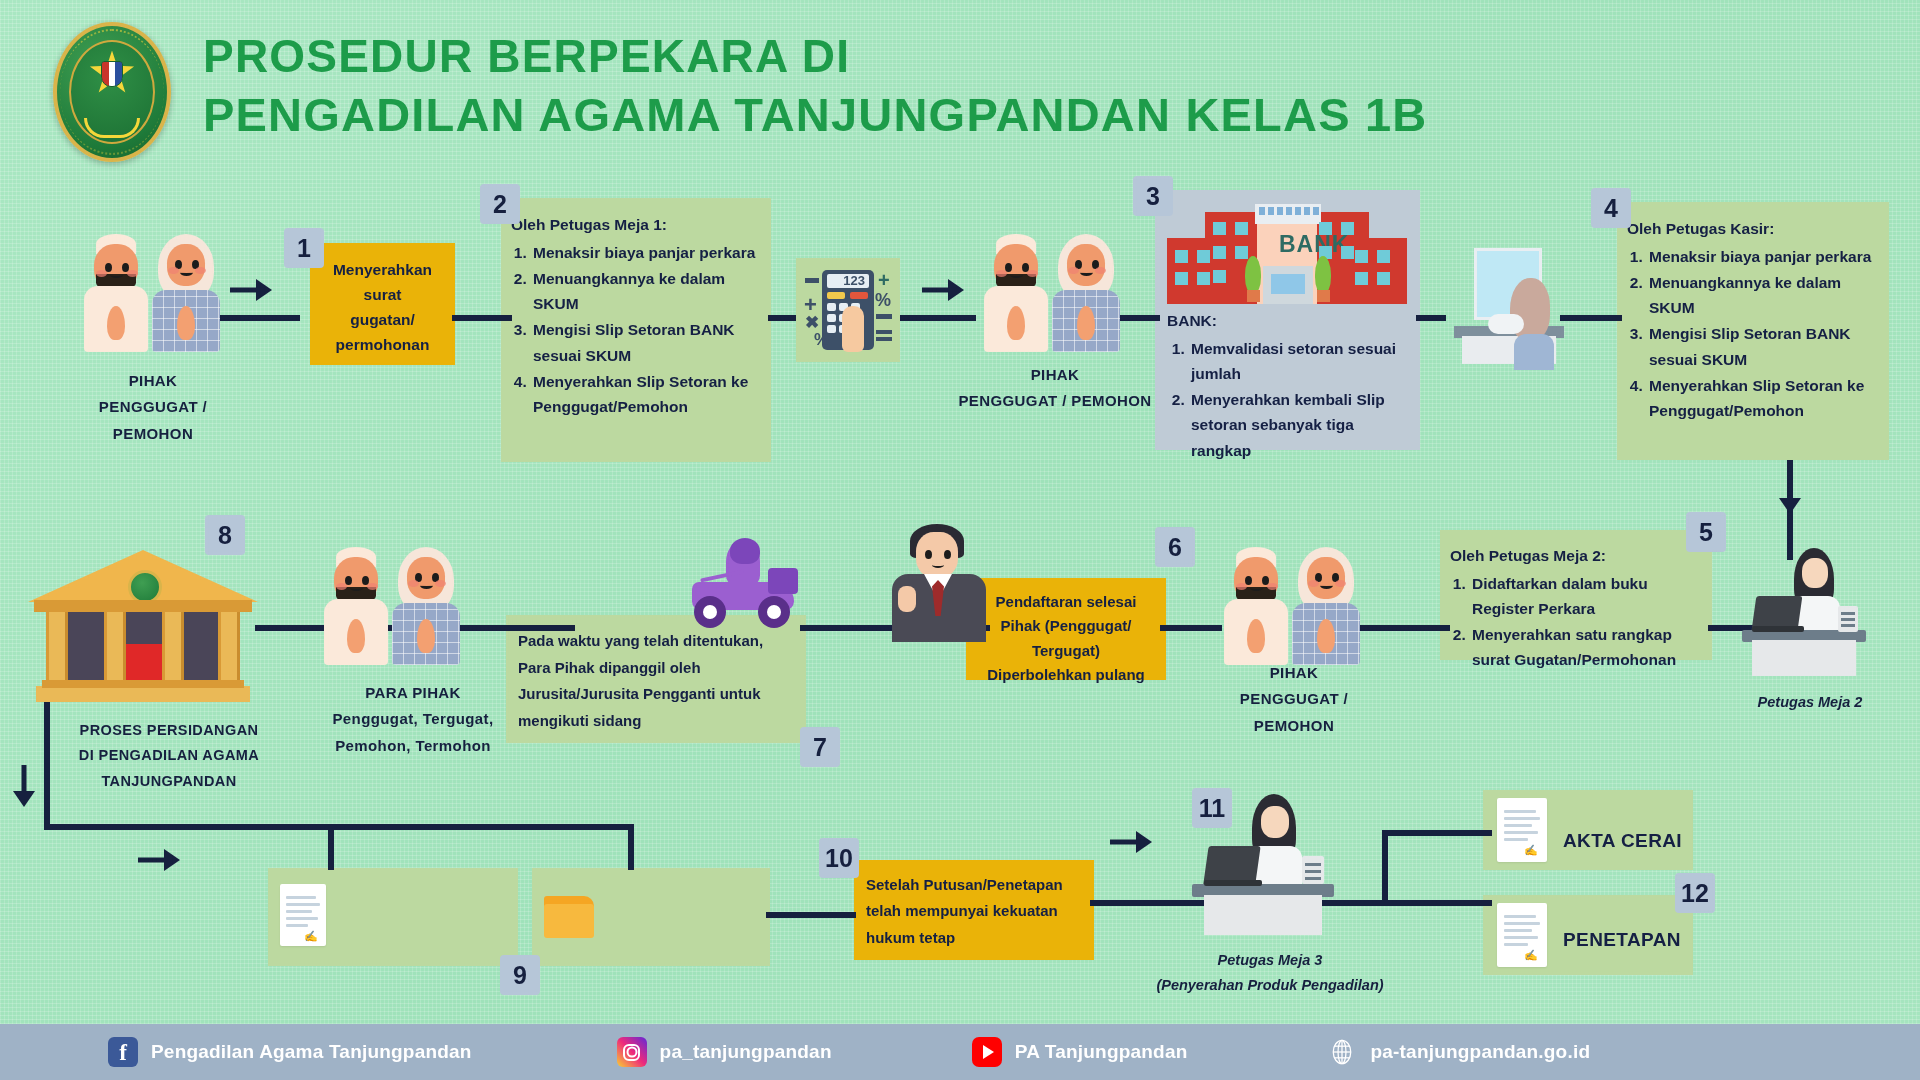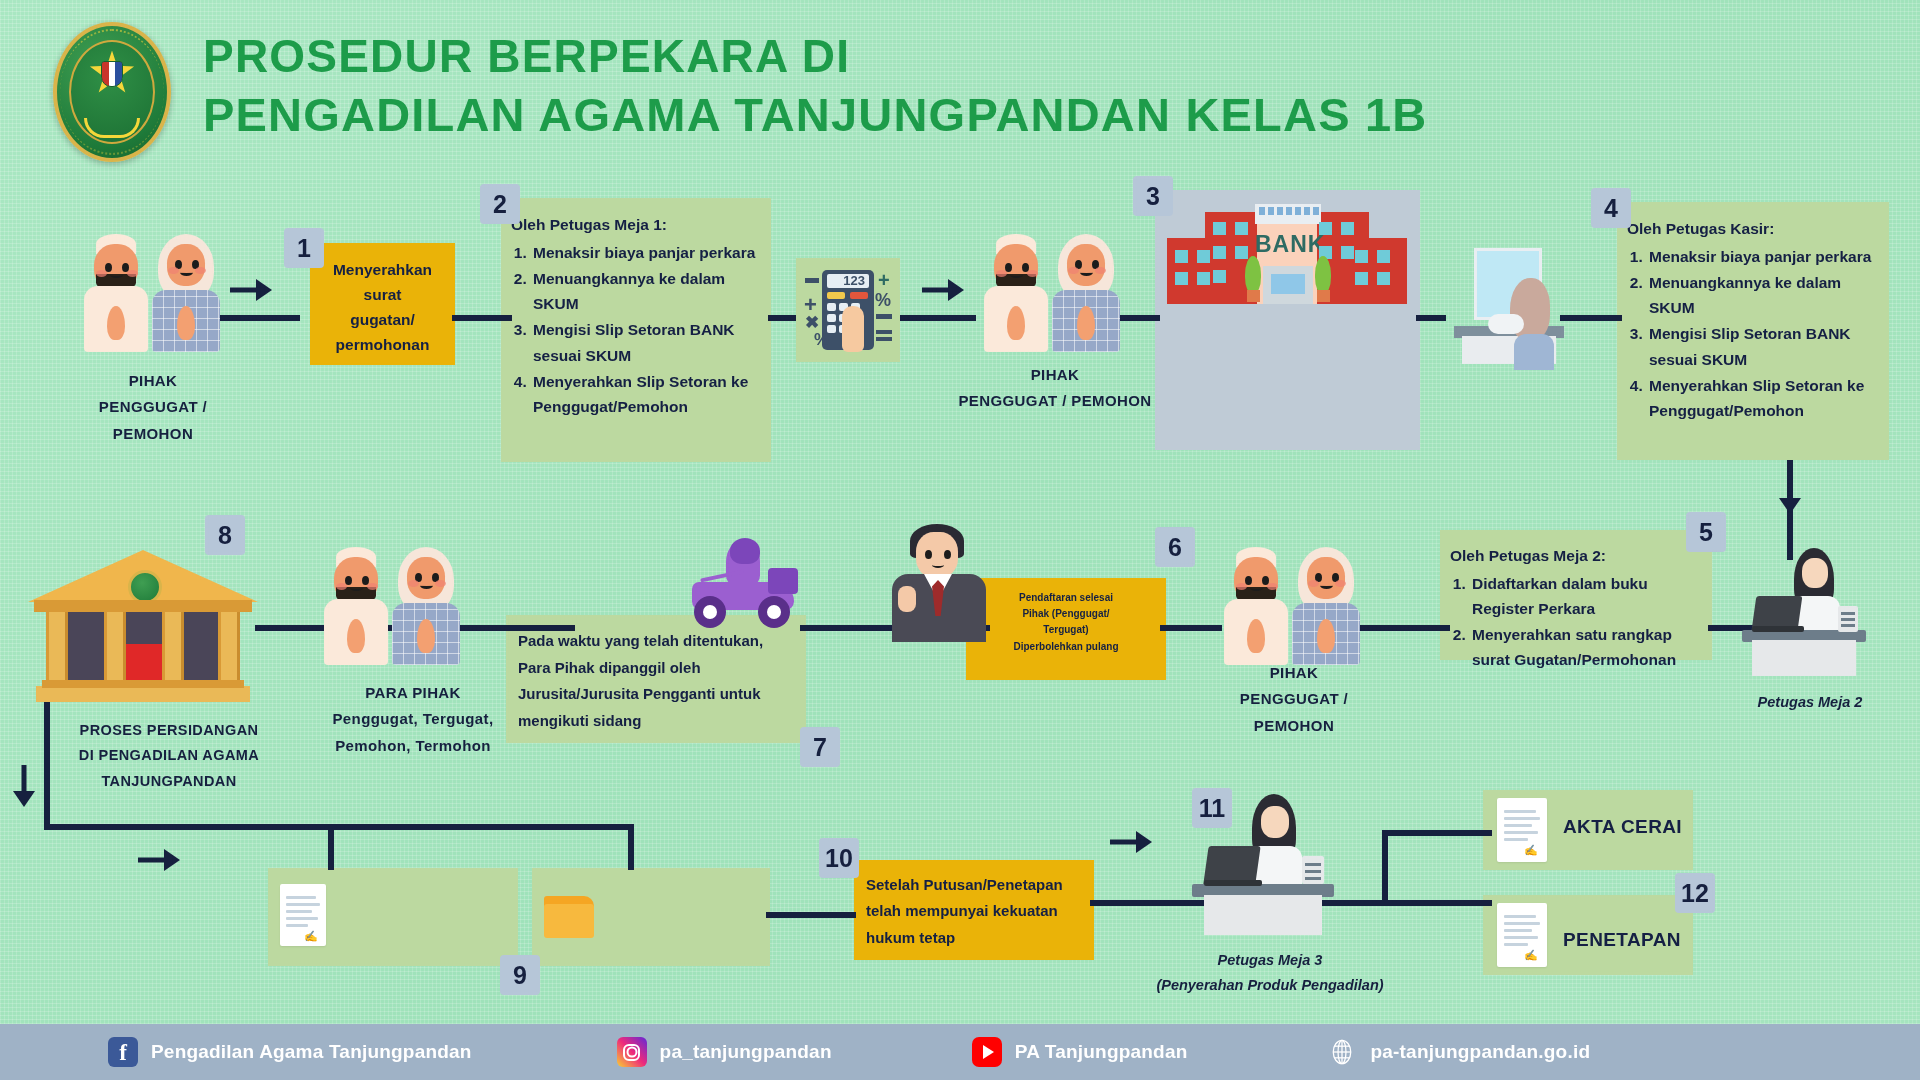--- a/index.html
+++ b/index.html
@@ -392,21 +392,21 @@
     <div class="bk-b" style="left:184px; top:40px; width:56px; height:66px;"></div>
     <div class="bk-center" style="left:90px; top:24px; width:60px; height:82px;"></div>
     <div class="bk-top" style="left:88px; top:6px; width:66px; height:20px;"></div>
     <div class="bk-pill" style="left:92px; top:9px; width:6px; height:8px;"></div>
     <div class="bk-pill" style="left:101px; top:9px; width:6px; height:8px;"></div>
     <div class="bk-pill" style="left:110px; top:9px; width:6px; height:8px;"></div>
     <div class="bk-pill" style="left:119px; top:9px; width:6px; height:8px;"></div>
     <div class="bk-pill" style="left:128px; top:9px; width:6px; height:8px;"></div>
     <div class="bk-pill" style="left:137px; top:9px; width:6px; height:8px;"></div>
     <div class="bk-pill" style="left:146px; top:9px; width:6px; height:8px;"></div>
-    <div class="bk-word" style="left:88px; top:28px; width:52px;">BANK</div>
+    <div class="bk-word" style="left:112px; top:28px; width:52px;">BANK</div>
     <div class="bk-door" style="left:96px; top:68px; width:50px; height:38px;"></div>
     <div class="bk-atm" style="left:104px; top:76px; width:34px; height:20px;"></div>
     <div class="bk-win" style="left:8px; top:52px;"></div>
     <div class="bk-win" style="left:30px; top:52px;"></div>
     <div class="bk-win" style="left:8px; top:74px;"></div>
     <div class="bk-win" style="left:30px; top:74px;"></div>
     <div class="bk-win" style="left:46px; top:24px;"></div>
     <div class="bk-win" style="left:68px; top:24px;"></div>
     <div class="bk-win" style="left:46px; top:48px;"></div>
     <div class="bk-win" style="left:68px; top:48px;"></div>
@@ -417,20 +417,27 @@
     <div class="bk-win" style="left:174px; top:48px;"></div>
     <div class="bk-win" style="left:188px; top:52px;"></div>
     <div class="bk-win" style="left:210px; top:52px;"></div>
     <div class="bk-win" style="left:188px; top:74px;"></div>
     <div class="bk-win" style="left:210px; top:74px;"></div>
     <div class="bk-tree" style="left:78px; top:58px; width:16px; height:38px;"></div>
     <div class="bk-pot" style="left:80px; top:92px; width:13px; height:12px;"></div>
     <div class="bk-tree" style="left:148px; top:58px; width:16px; height:38px;"></div>
     <div class="bk-pot" style="left:150px; top:92px; width:13px; height:12px;"></div>
   </div>
+  <div style="position:absolute; left:12px; top:118px; right:10px;">
+    <div class="ol-title">BANK:</div>
+    <ol class="steps" style="margin-left:22px;">
+      <li>Memvalidasi setoran sesuai jumlah</li>
+      <li>Menyerahkan kembali Slip setoran sebanyak tiga rangkap</li>
+    </ol>
+  </div>
 </div>
 <div class="line" style="left:1416px; top:315px; width:30px; height:6px;"></div>
 
 <div class="teller" style="left:1448px; top:242px; width:118px; height:118px;">
   <div class="tl-win" style="left:26px; top:6px; width:68px; height:72px;"></div>
   <div class="tl-top" style="left:6px; top:84px; width:110px; height:12px;"></div>
   <div class="tl-desk" style="left:14px; top:94px; width:94px; height:28px;"></div>
   <div class="tl-hijab" style="left:62px; top:36px; width:40px; height:62px;"></div>
   <div class="tl-body" style="left:66px; top:92px; width:40px; height:36px;"></div>
   <div class="tl-arm" style="left:40px; top:72px; width:36px; height:20px;"></div>
@@ -529,21 +536,21 @@
   <div class="mn-face" style="left:32px; top:8px; width:42px; height:46px;"></div>
   <div class="eye" style="left:41px; top:26px;"></div>
   <div class="eye" style="left:60px; top:26px;"></div>
   <div class="mouth" style="left:48px; top:38px; width:12px; height:6px;"></div>
   <div class="mn-suit" style="left:8px; top:50px; width:94px; height:68px;"></div>
   <div class="mn-shirt" style="left:40px; top:50px; width:28px; height:26px;"></div>
   <div class="mn-tie" style="left:48px; top:56px; width:12px; height:36px;"></div>
   <div class="mn-thumb" style="left:14px; top:62px; width:18px; height:26px;"></div>
 </div>
 
-<div class="box box-peach ctr" style="left:966px; top:578px; width:200px; height:102px; padding:12px 8px; font-size:10px; line-height:1.62;">
+<div class="box box-peach ctr" style="left:966px; top:578px; width:200px; height:102px; padding:12px 8px; font-size:15px; line-height:1.62;">
   <div>Pendaftaran selesai</div>
   <div>Pihak (Penggugat/</div>
   <div>Tergugat)</div>
   <div>Diperbolehkan pulang</div>
 </div>
 <div class="badge" style="left:1155px; top:527px;">6</div>
 <div class="line" style="left:1160px; top:625px; width:62px; height:6px;"></div>
 
 <div class="couple" style="left:1218px; top:545px; width:148px; height:120px;">
   <div class="person" style="left:4px; width:68px; height:118px;">
@@ -669,21 +676,21 @@
 
 <div class="box box-green" style="left:1483px; top:790px; width:210px; height:80px; padding:0;">
   <div class="doc" style="left:14px; top:8px; width:50px; height:64px;">
     <div class="ln" style="left:7px; top:12px; width:32px;"></div>
     <div class="ln" style="left:7px; top:19px; width:36px;"></div>
     <div class="ln" style="left:7px; top:26px; width:28px;"></div>
     <div class="ln" style="left:7px; top:33px; width:34px;"></div>
     <div class="ln" style="left:7px; top:40px; width:24px;"></div>
     <div class="sig" style="left:27px; top:44px;">✍</div>
   </div>
-  <div style="position:absolute; left:80px; top:22px; font-size:19px; font-weight:800; letter-spacing:.4px;">AKTA CERAI</div>
+  <div style="position:absolute; left:80px; top:36px; font-size:19px; font-weight:800; letter-spacing:.4px;">AKTA CERAI</div>
 </div>
 
 <div class="box box-green" style="left:1483px; top:895px; width:210px; height:80px; padding:0;">
   <div class="doc" style="left:14px; top:8px; width:50px; height:64px;">
     <div class="ln" style="left:7px; top:12px; width:32px;"></div>
     <div class="ln" style="left:7px; top:19px; width:36px;"></div>
     <div class="ln" style="left:7px; top:26px; width:28px;"></div>
     <div class="ln" style="left:7px; top:33px; width:34px;"></div>
     <div class="ln" style="left:7px; top:40px; width:24px;"></div>
     <div class="sig" style="left:27px; top:44px;">✍</div>

